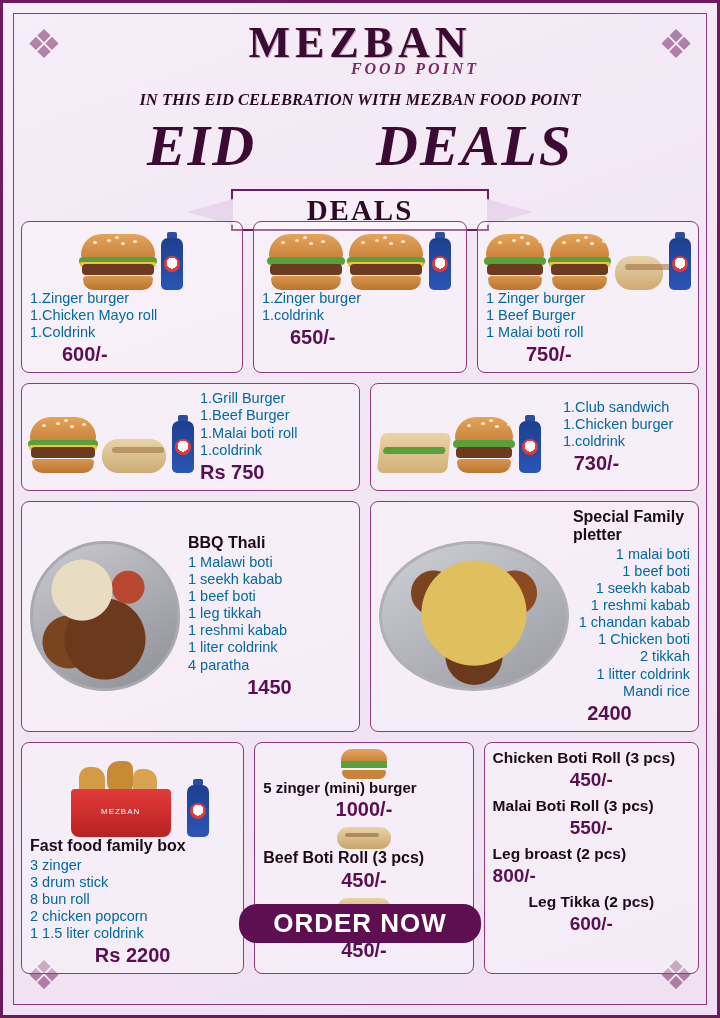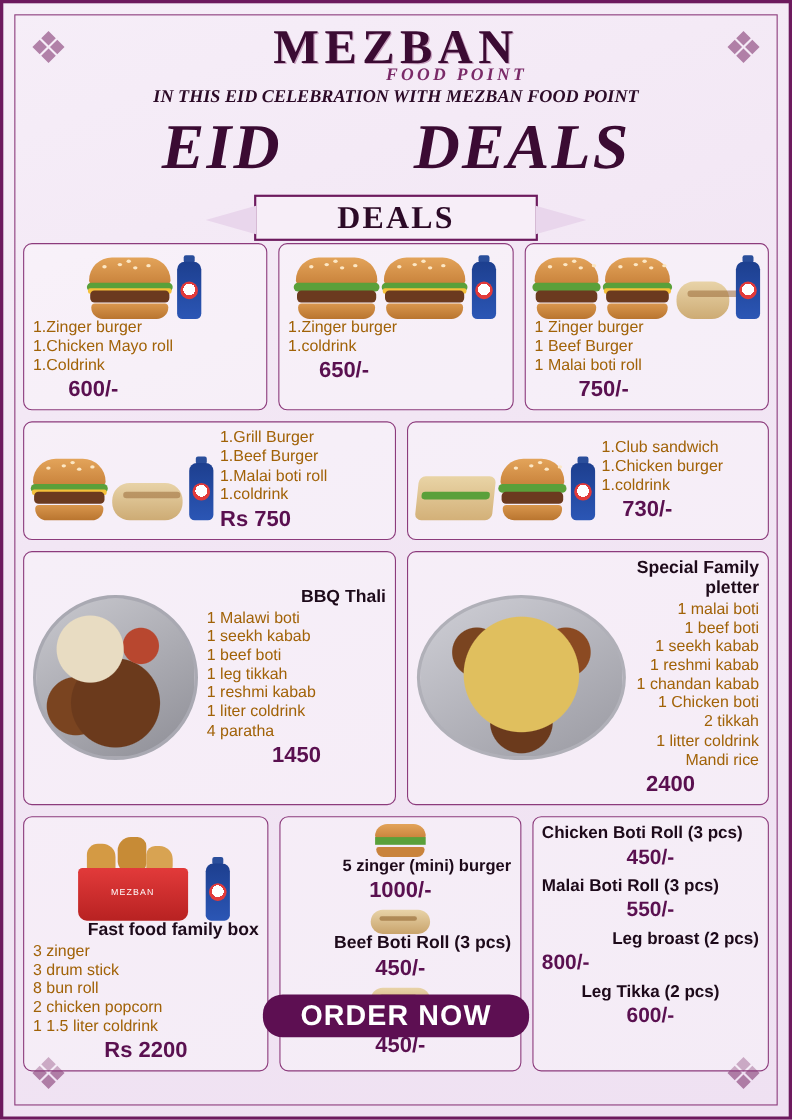--- a/index.html
+++ b/index.html
@@ -52,21 +52,21 @@
     margin-top: -8px;
     margin-left: 110px;
   }
   .tagline {
     text-align: center;
     font-family: "Liberation Serif", serif;
     font-style: italic;
     font-weight: bold;
     font-size: 16.5px;
     color: #2c0a27;
-    margin-top: 0;
+    margin-top: 12px;
   }
   .eid-deals {
     display: flex; justify-content: center; align-items: baseline; gap: 120px;
     font-family: "Liberation Serif", serif;
     font-style: italic;
     font-weight: bold;
     font-size: 58px;
     color: #3b0b33;
     margin-top: 2px;
     letter-spacing: 2px;
@@ -99,21 +99,21 @@
   .card {
     border: 1.5px solid #8c3b7c;
     border-radius: 8px;
     background: rgba(255,255,255,0.35);
     padding: 6px 8px;
     position: relative;
   }
   .deal-list {
     font-family: "Liberation Sans", sans-serif;
     font-size: 14.5px;
-    color: #a16207;
+    color: #0369a1;
     line-height: 1.18;
   }
   .price {
     font-family: "Liberation Sans", sans-serif;
     font-weight: bold;
     font-size: 20px;
     color: #5a1050;
     text-align: center;
     margin-top: 2px;
   }
@@ -173,21 +173,21 @@
   .mini-burger { width: 46px; height: 30px; position: relative; margin: 0 auto; }
   .mini-burger .t { position:absolute; left:0; right:0; top:0; height:13px; background:linear-gradient(180deg,#e3a45a,#c9833c); border-radius:22px 22px 4px 4px; }
   .mini-burger .m { position:absolute; left:0; right:0; top:12px; height:7px; background:#5aa03a; }
   .mini-burger .b { position:absolute; left:1px; right:1px; bottom:0; height:9px; background:#c9833c; border-radius:4px 4px 12px 12px; }
   .mini-roll { width: 54px; height: 22px; margin: 0 auto; background:linear-gradient(180deg,#e8d3a8,#c9a46c); border-radius:11px; position:relative; }
   .mini-roll:after { content:""; position:absolute; left:8px; top:6px; width:34px; height:4px; background:#91642f; border-radius:3px; opacity:.6; }
 
   .deal-title {
     font-family: "Liberation Sans", sans-serif;
     font-size: 16px; font-weight: bold; color: #1d0a1a;
-    text-align: right; margin-bottom: 2px;
+    text-align: left; margin-bottom: 2px;
   }
   .center { text-align: left; }
   .right-list { text-align: right; }
 
   
   .order-wrap { position: absolute; left: 0; right: 0; bottom: 72px; text-align: center; margin-top: 28px; }
   .order-btn {
     display: inline-block;
     background: #5d0f52;
     color: #fff;
@@ -336,21 +336,21 @@
           <div class="deal-list">
             <div>1.Grill Burger</div>
             <div>1.Beef Burger</div>
             <div>1.Malai boti roll</div>
             <div>1.coldrink</div>
           </div>
           <div class="price price-left">Rs 750</div>
         </div>
       </div>
 
-      <div class="card" style="width:334px; display:flex; gap:6px; align-items:center;">
+      <div class="card" style="width:334px; display:flex; gap:22px; align-items:center;">
         <div class="foodrow" style="height:72px">
           <div class="sandwich"></div>
           <div class="burger" style="width:58px">
             <div class="bun-top"></div>
               <div class="lettuce"></div>
               <div class="patty"></div>
               <div class="bun-bot"></div>
           </div>
           <div class="pepsi">
               <div class="cap"></div>

